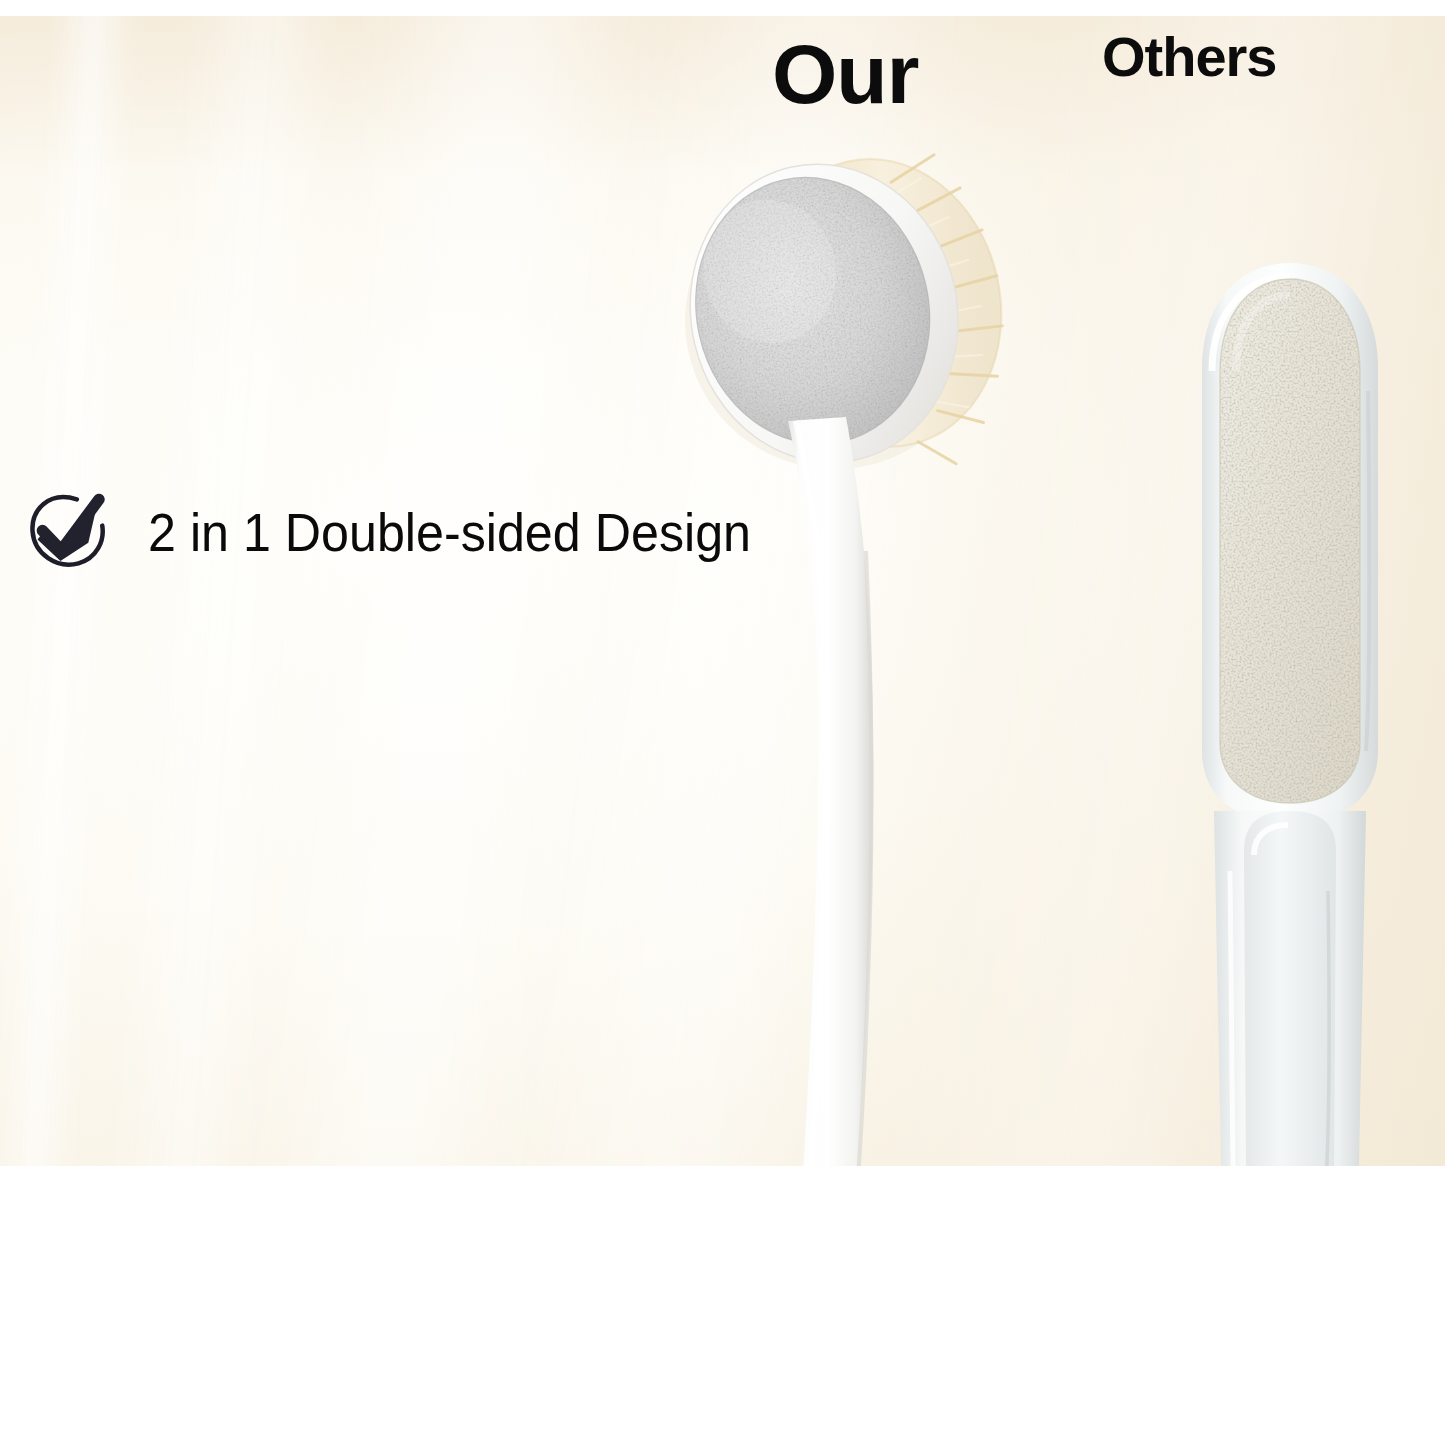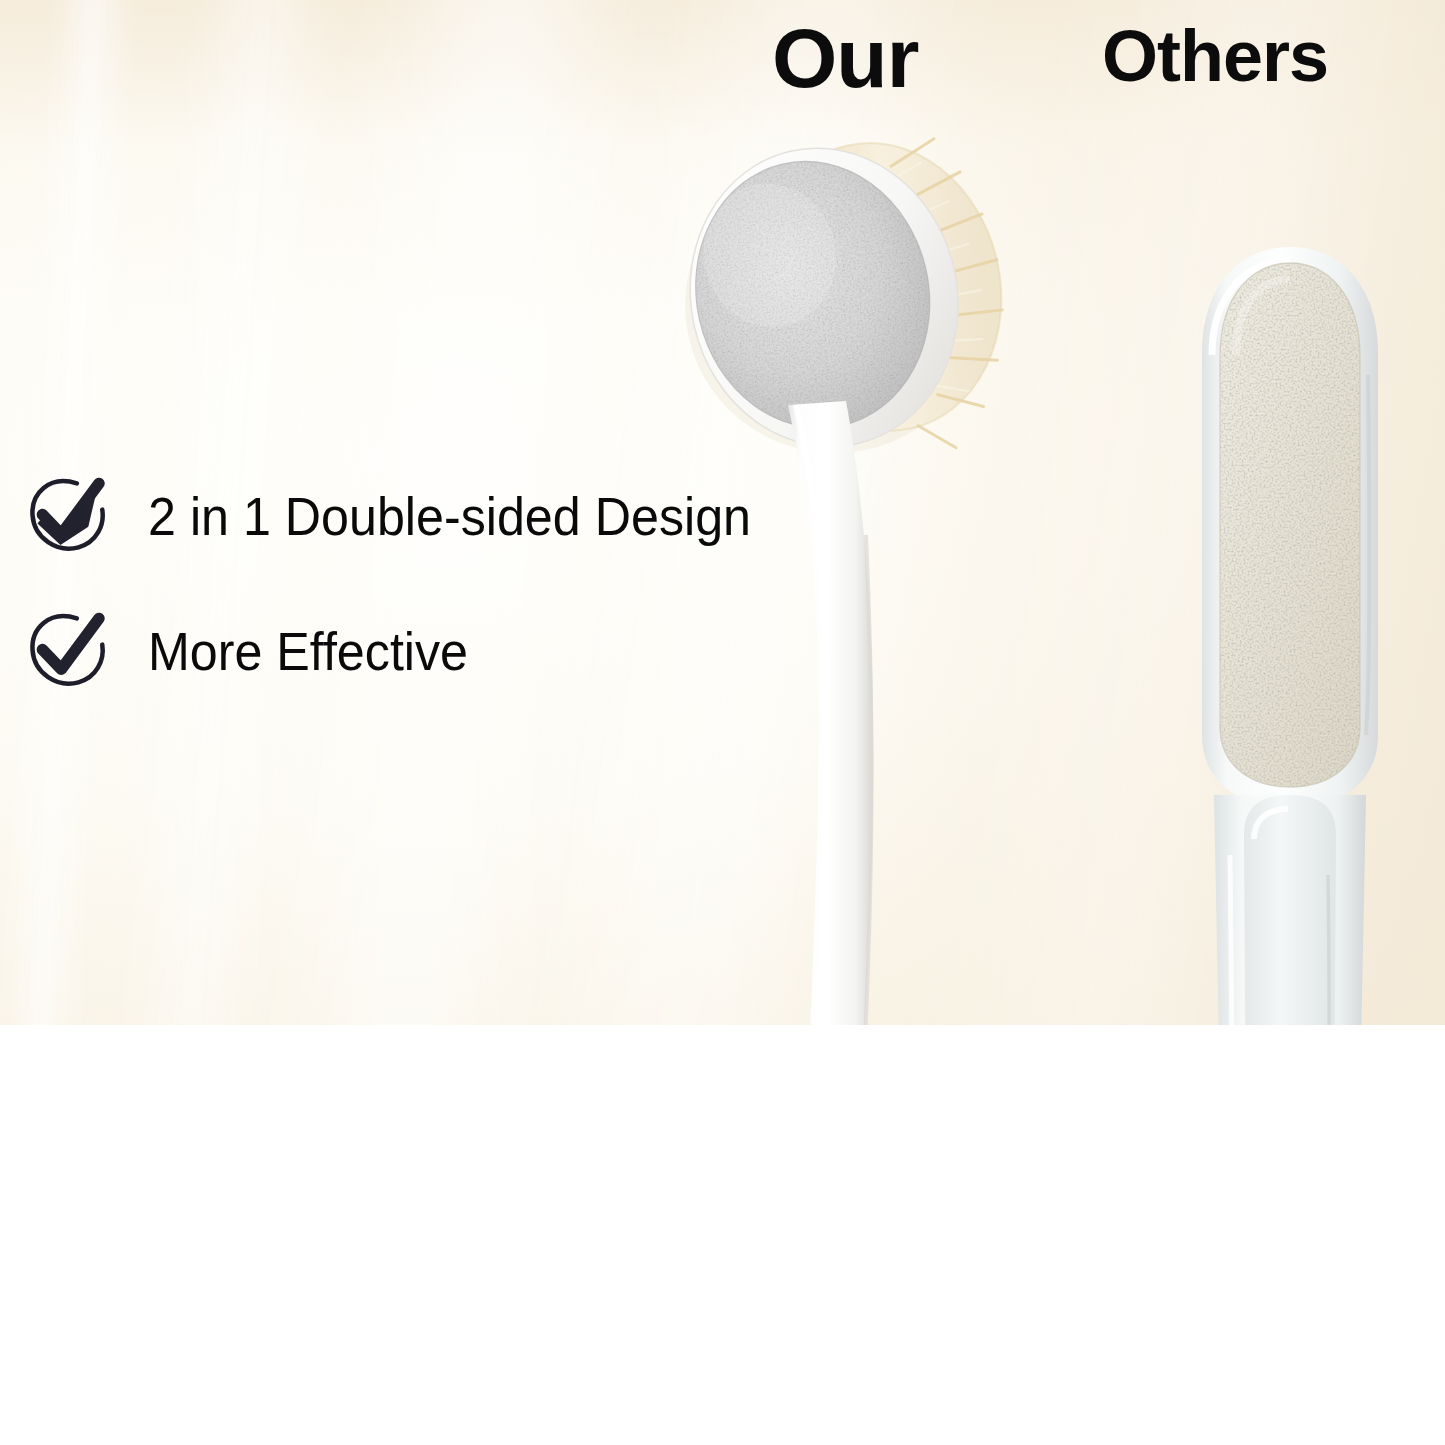--- a/index.html
+++ b/index.html
@@ -3,24 +3,25 @@
 <meta charset="utf-8">
 <style>
   html, body {
     margin: 0;
     padding: 0;
     background: #ffffff;
   }
   #stage {
     position: relative;
     width: 1445px;
-    height: 1025px;
+    height: 1150px;
     overflow: hidden;
     font-family: "Liberation Sans", sans-serif;
     background: #f7f1e4;
+    margin-top: 16px;
   }
 
   
   .bg-base {
     position: absolute;
     inset: 0;
     background:
       radial-gradient(120% 90% at 30% 45%, #fffefb 0%, #fdfbf4 38%, #f9f3e6 70%, #f4ecdb 100%);
   }
   .bg-warm-right {
@@ -90,22 +91,22 @@
     line-height: 1;
     white-space: nowrap;
   }
   #hdr-our {
     left: 772px;
     top: 16px;
     font-size: 84px;
   }
   #hdr-others {
     left: 1102px;
-    top: 20px;
-    font-size: 72px;
+    top: 13px;
+    font-size: 56px;
   }
 
   
   .feature-list {
     position: absolute;
     left: 26px;
     top: 476px;
     width: 760px;
   }
   .feature-row {
@@ -175,29 +176,20 @@
         <svg viewBox="0 0 100 100" width="82" height="82">
           <path d="M62 9 C28 -2 6 22 8 48 C10 76 38 94 64 87 C86 81 96 60 93 41" fill="none" stroke="#1e1e2b" stroke-width="5.5" stroke-linecap="round"></path>
           <path d="M22 48 L43 70 L88 10 L76 62 L42 84 L14 58 Z" fill="#22222f"></path>
           <path d="M20 47 L43 71 L89 9" fill="none" stroke="#22222f" stroke-width="14" stroke-linecap="round" stroke-linejoin="round"></path>
         </svg>
       </span>
       <span class="feature-label">2 in 1 Double-sided Design</span>
     </div>
 
 
-    <div class="feature-row">
-      <span class="check-icon">
-        <svg viewBox="0 0 100 100" width="82" height="82">
-          <path d="M62 9 C28 -2 6 22 8 48 C10 76 38 94 64 87 C86 81 96 60 93 41" fill="none" stroke="#1e1e2b" stroke-width="5.5" stroke-linecap="round"></path>
-          <path d="M20 47 L43 71 L89 9" fill="none" stroke="#22222f" stroke-width="14" stroke-linecap="round" stroke-linejoin="round"></path>
-        </svg>
-      </span>
-      <span class="feature-label">More Effective</span>
-    </div>
 
 
 
   </div>
 
   <div id="our-brush">
     <svg viewBox="0 0 460 1340" width="460" height="1340">
       <defs>
         <radialGradient id="pumiceG" cx="42%" cy="38%" r="72%">
           <stop offset="0%" stop-color="#e6e6e6"></stop>

